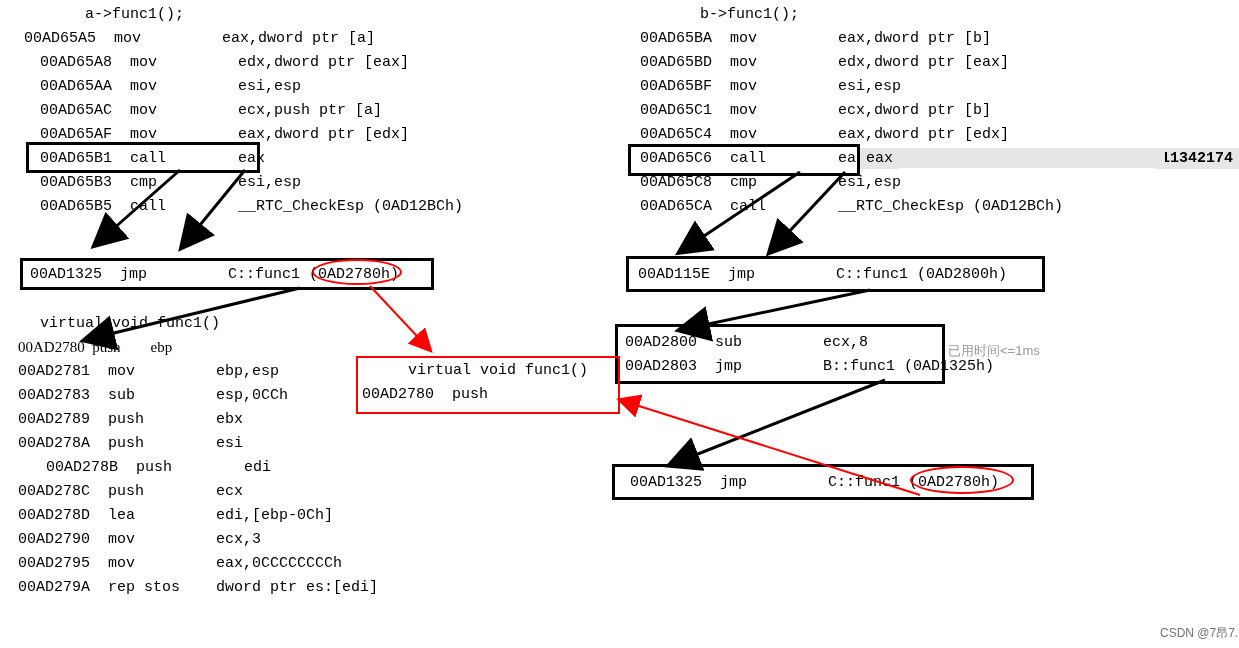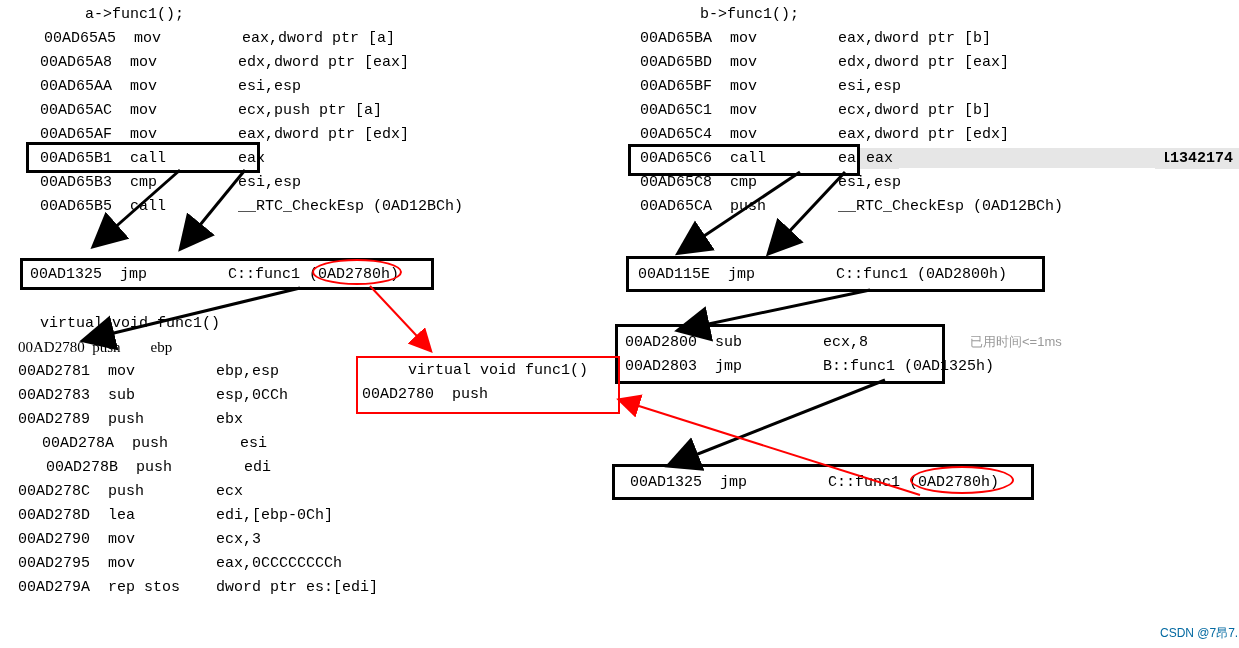--- a/index.html
+++ b/index.html
@@ -14,79 +14,79 @@
     background: #fff;
     overflow: hidden;
   }
   .abs { position: absolute; white-space: pre; }
   .box-black { position: absolute; border: 3px solid #000; }
   .box-red { position: absolute; border: 2px solid #f00; }
   .highlight-bg { background: #e6e6e6; padding: 2px 6px; }
   .red-text { color: #000000; font-weight: bold; }
   .oval-red { position: absolute; border: 2px solid #f00; border-radius: 50%; }
   .timing { color: #999; font-size: 13px; font-family: sans-serif; }
-  .watermark { color: #0369a1; font-size: 12px; font-family: sans-serif; }
+  .watermark { color: #737373; font-size: 12px; font-family: sans-serif; }
   svg.overlay { position: absolute; top: 0; left: 0; width: 1239px; height: 648px; pointer-events: none; }
 </style>
 </head>
 <body>
 
 <div class="abs" style="left:85px; top:6px;">a-&gt;func1();</div>
-<div class="abs" style="left:44px; top:30px;">00AD65A5  mov         eax,dword ptr [a]</div>
+<div class="abs" style="left:24px; top:30px;">00AD65A5  mov         eax,dword ptr [a]</div>
 <div class="abs" style="left:40px; top:54px;">00AD65A8  mov         edx,dword ptr [eax]</div>
 <div class="abs" style="left:40px; top:78px;">00AD65AA  mov         esi,esp</div>
 <div class="abs" style="left:40px; top:102px;">00AD65AC  mov         ecx,push ptr [a]</div>
 <div class="abs" style="left:40px; top:126px;">00AD65AF  mov         eax,dword ptr [edx]</div>
 <div class="abs" style="left:40px; top:150px;">00AD65B1  call        eax</div>
 <div class="abs" style="left:40px; top:174px;">00AD65B3  cmp         esi,esp</div>
 <div class="abs" style="left:40px; top:198px;">00AD65B5  call        __RTC_CheckEsp (0AD12BCh)</div>
 
 <div class="box-black" style="left:26px; top:142px; width:228px; height:25px;"></div>
 
 <div class="abs" style="left:30px; top:266px;">00AD1325  jmp         C::func1 (0AD2780h)</div>
 <div class="box-black" style="left:20px; top:258px; width:408px; height:26px;"></div>
 <div class="oval-red" style="left:312px; top:259px; width:86px; height:22px;"></div>
 
 <div class="abs" style="left:40px; top:315px;">virtual void func1()</div>
 <div class="abs" style="left:18px; top:339px;font-family:Liberation Serif, serif;">00AD2780  push        ebp</div>
 <div class="abs" style="left:18px; top:363px;">00AD2781  mov         ebp,esp</div>
 <div class="abs" style="left:18px; top:387px;">00AD2783  sub         esp,0CCh</div>
 <div class="abs" style="left:18px; top:411px;">00AD2789  push        ebx</div>
-<div class="abs" style="left:18px; top:435px;margin-left:24px;">00AD278A  push        esi</div>
+<div class="abs" style="left:18px; top:435px;">00AD278A  push        esi</div>
 <div class="abs" style="left:18px; top:459px;margin-left:28px;">00AD278B  push        edi</div>
 <div class="abs" style="left:18px; top:483px;">00AD278C  push        ecx</div>
 <div class="abs" style="left:18px; top:507px;">00AD278D  lea         edi,[ebp-0Ch]</div>
 <div class="abs" style="left:18px; top:531px;">00AD2790  mov         ecx,3</div>
 <div class="abs" style="left:18px; top:555px;">00AD2795  mov         eax,0CCCCCCCCh</div>
 <div class="abs" style="left:18px; top:579px;">00AD279A  rep stos    dword ptr es:[edi]</div>
 
 <div class="abs" style="left:685px; top:6px;margin-left:15px;">b-&gt;func1();</div>
 <div class="abs" style="left:640px; top:30px;">00AD65BA  mov         eax,dword ptr [b]</div>
 <div class="abs" style="left:640px; top:54px;">00AD65BD  mov         edx,dword ptr [eax]</div>
 <div class="abs" style="left:640px; top:78px;">00AD65BF  mov         esi,esp</div>
 <div class="abs" style="left:640px; top:102px;">00AD65C1  mov         ecx,dword ptr [b]</div>
 <div class="abs" style="left:640px; top:126px;">00AD65C4  mov         eax,dword ptr [edx]</div>
 <div class="abs" style="left:640px; top:150px;">00AD65C6  call        eax</div>
 <div class="abs" style="left:640px; top:174px;">00AD65C8  cmp         esi,esp</div>
-<div class="abs" style="left:640px; top:198px;">00AD65CA  push        __RTC_CheckEsp (0AD12BCh)</div>
+<div class="abs" style="left:640px; top:198px;">00AD65CA  call        __RTC_CheckEsp (0AD12BCh)</div>
 
 <div class="box-black" style="left:628px; top:144px; width:226px; height:26px;"></div>
 
 <div class="abs highlight-bg" style="left:860px; top:148px;">eax</div>
 <div class="abs red-text highlight-bg" style="left:1155px; top:148px;">11342174</div>
 <div class="abs highlight-bg" style="left:895px; top:148px; width:258px; height:16px;"></div>
 
 <div class="abs" style="left:638px; top:266px;">00AD115E  jmp         C::func1 (0AD2800h)</div>
 <div class="box-black" style="left:626px; top:256px; width:413px; height:30px;"></div>
 
 <div class="abs" style="left:625px; top:334px;">00AD2800  sub         ecx,8</div>
 <div class="abs" style="left:625px; top:358px;">00AD2803  jmp         B::func1 (0AD1325h)</div>
 <div class="box-black" style="left:615px; top:324px; width:324px; height:54px;"></div>
 
-<div class="abs timing" style="left:948px; top:333px;margin-left:22px;">已用时间&lt;=1ms</div>
+<div class="abs timing" style="left:948px; top:342px;">已用时间&lt;=1ms</div>
 
 <div class="abs" style="left:630px; top:474px;">00AD1325  jmp         C::func1 (0AD2780h)</div>
 <div class="box-black" style="left:612px; top:464px; width:416px; height:30px;"></div>
 <div class="oval-red" style="left:910px; top:466px; width:100px; height:24px;"></div>
 
 <div class="box-red" style="left:356px; top:356px; width:260px; height:54px;"></div>
 <div class="abs" style="left:408px; top:362px;">virtual void func1()</div>
 <div class="abs" style="left:362px; top:386px;">00AD2780  push</div>
 
 <div class="abs watermark" style="left:1160px; top:625px;">CSDN @7昂7.</div>

